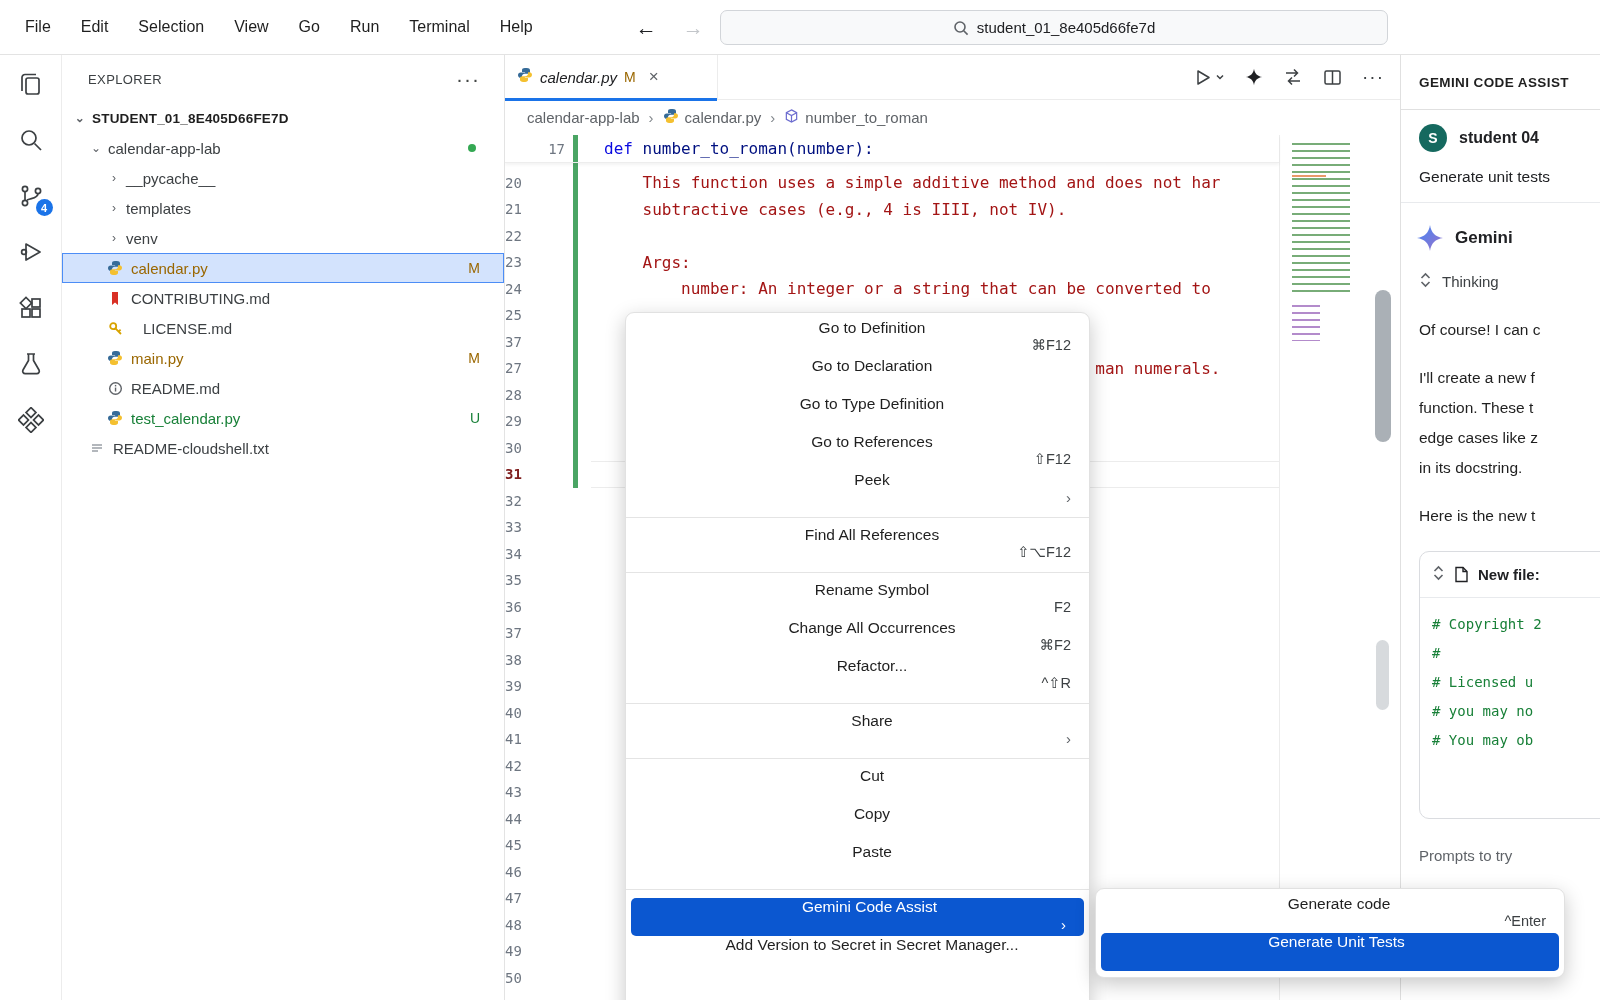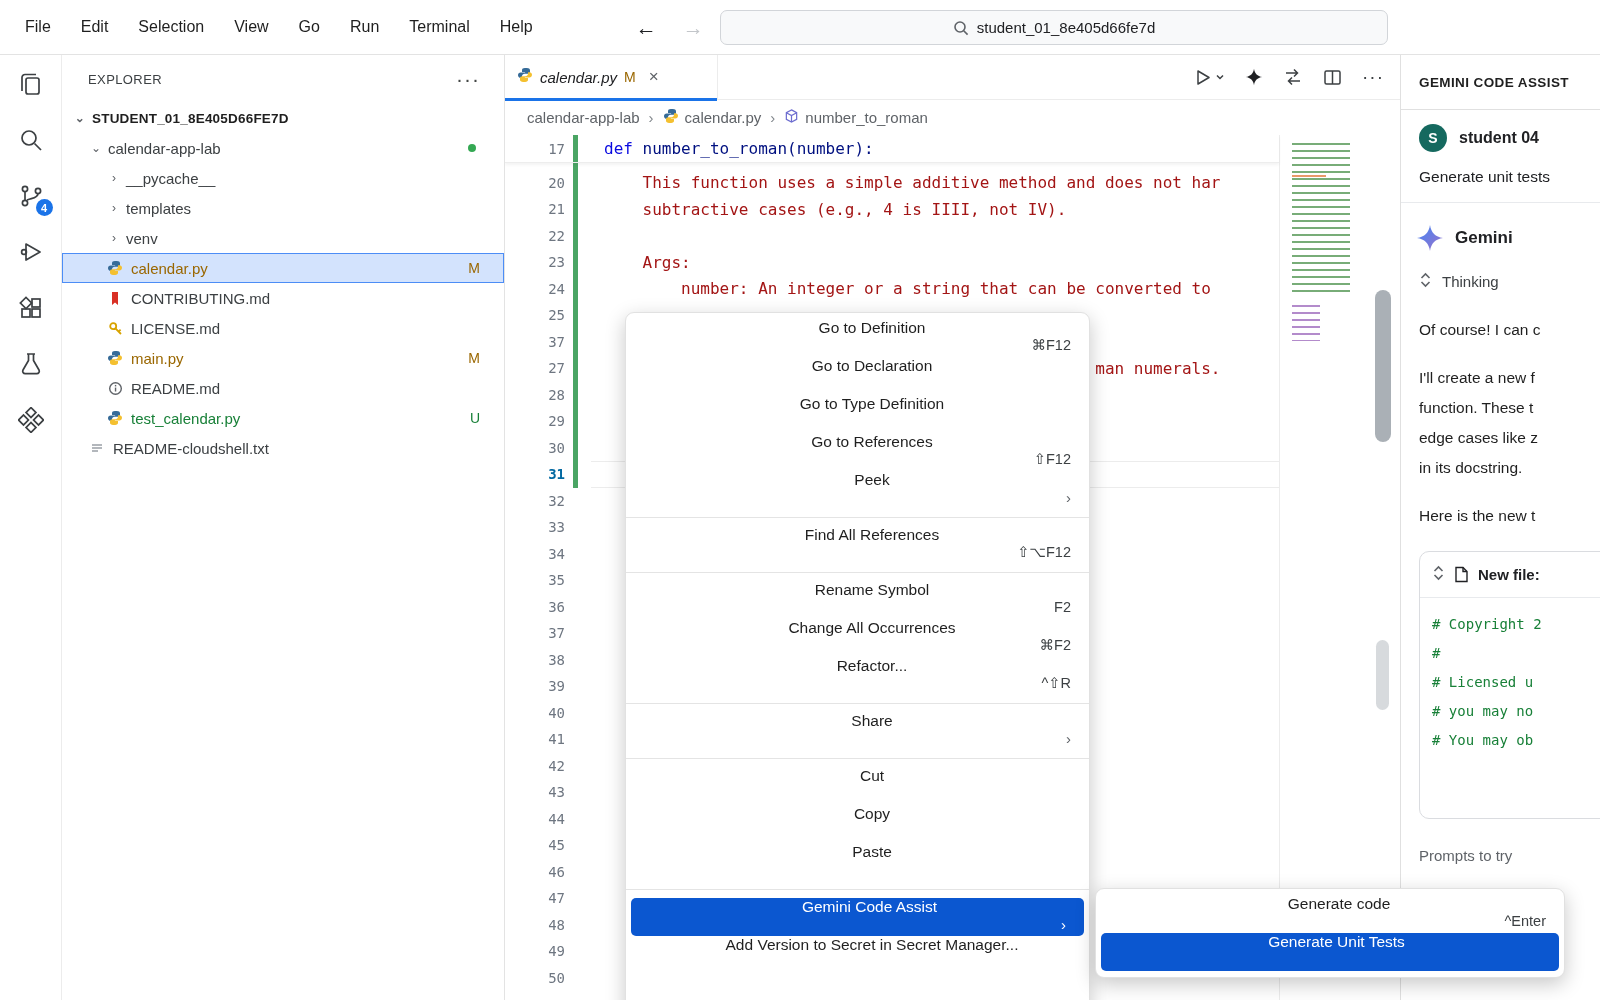--- a/index.html
+++ b/index.html
@@ -64,22 +64,22 @@
   .tab-actions { margin-left:auto; display:flex; align-items:center; gap:20px; padding-right:16px; color:#444746; }
   .breadcrumbs { height:35px; display:flex; align-items:center; gap:9px; padding-left:22px;
                  font-size:15px; color:#5f6368; }
   .crumb { display:flex; align-items:center; gap:6px; white-space:nowrap; }
   .crumb-sep { color:#80868b; font-size:15px; }
 
   .code-wrap { position:relative; flex:1; overflow:hidden; background:#fff; }
   .rows { position:absolute; left:0; top:0; right:121px; bottom:0; overflow:hidden; padding-top:8px; }
   .crow { height:26.5px; display:flex; align-items:center; position:relative;
           font-family:"DejaVu Sans Mono", monospace; font-size:16px; }
-  .crow .ln { width:60px; text-align:right; font-size:14px; color:#6e7681; flex:none; }
-  .crow.active .ln { color:#0369a1; font-weight:bold; }
+  .crow .ln { width:60px; font-size:14px; color:#6e7681; flex:none; }
+  .crow.active .ln { color:#7f1d1d; font-weight:bold; }
   .crow .bar { width:5px; height:100%; margin-left:8px; flex:none; }
   .crow .bar.on { background:var(--added); }
   .crow .ctext { margin-left:26px; white-space:pre; color:#1f1f1f; }
   .crow .ctext.str { color:var(--docstring); }
   .crow.active::before { content:""; position:absolute; left:86px; right:0; top:0; bottom:0;
                          border-top:1px solid #ececec; border-bottom:1px solid #ececec; }
   .sticky { position:absolute; left:0; top:0; right:121px; height:28px; background:#fff; z-index:2;
             display:flex; align-items:center; border-bottom:1px solid #ededed;
             box-shadow:0 2px 3px rgba(0,0,0,.05);
             font-family:"DejaVu Sans Mono", monospace; font-size:16px; }
@@ -269,21 +269,21 @@
         </div>
         <div class="tree-row" style="padding-left: 44px;">
           <span class="ficon">
             <svg width="14" height="15" viewBox="0 0 14 15">
               <path fill="#d93025" d="M4 1h6v13l-3-2.6L4 14z"></path>
             </svg>
           </span>
           <span class="lbl ">CONTRIBUTING.md</span>
           <span class="grow"></span>
         </div>
-        <div class="tree-row" style="padding-left: 44px;">
+        <div class="tree-row" style="padding-left: 44px; gap: 12px;">
           <span class="ficon">
             <svg width="15" height="15" viewBox="0 0 15 15" fill="none" stroke="#d8a300" stroke-width="1.8">
               <circle cx="5.2" cy="5.2" r="3"></circle>
               <path d="M7.4 7.4L13 13M10.6 10.6l2-2"></path>
             </svg>
           </span>
           <span class="lbl ">LICENSE.md</span>
           <span class="grow"></span>
         </div>
         <div class="tree-row" style="padding-left: 44px;">

